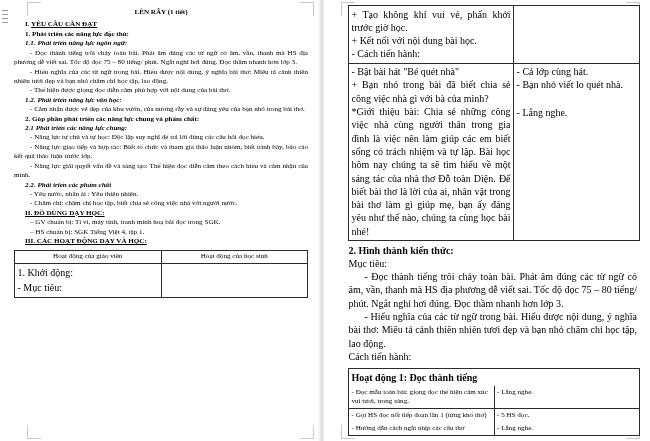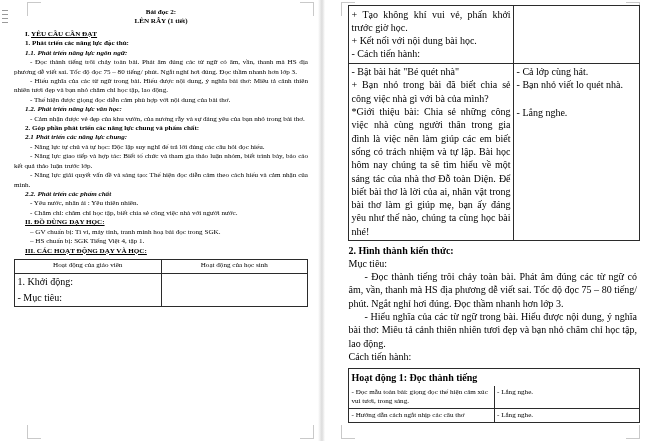--- a/index.html
+++ b/index.html
@@ -79,21 +79,20 @@
 
     <div class="margin-ticks">
       <i></i>
         <i></i>
         <i></i>
         <i></i>
     </div>
 
     <div class="content">
 
-      <p class="ctr b">Bài đọc 2:</p>
       <p class="ctr b">LÊN RẪY  (1 tiết)</p>
       <div class="gap"></div>
 
       <p class="ind b"><span class="b">I.</span> <span class="u" title="I. YÊU CẦU CẦN ĐẠT:">YÊU CẦU CẦN ĐẠT</span></p>
       <p class="ind b">1. Phát triển các năng lực đặc thù:</p>
       <p class="ind bi">1.1. Phát triển năng lực ngôn ngữ:</p>
       <p class="ind2">- Đọc thành tiếng trôi chảy toàn bài. Phát âm đúng các từ ngữ có âm, vần, thanh mà HS địa phương dễ viết sai. Tốc độ đọc 75 – 80 tiếng/ phút. Ngắt nghỉ hơi đúng. Đọc thầm nhanh hơn lớp 3.</p>
       <p class="ind2">- Hiểu nghĩa của các từ ngữ trong bài. Hiểu được nội dung, ý nghĩa bài thơ: Miêu tả cảnh thiên nhiên tươi đẹp và bạn nhỏ chăm chỉ học tập, lao động.</p>
       <p class="ind2">- Thể hiện được giọng đọc diễn cảm phù hợp với nội dung của bài thơ.</p>
       <p class="ind bi">1.2. Phát triển năng lực văn học:</p>
@@ -182,20 +181,24 @@
             <tr>
           <td colspan="2" style="border-bottom:none;">
             <p class="b">Hoạt động 1: Đọc thành tiếng</p>
           </td>
         </tr>
         <tr>
           <td style="width:57%;border-top:none;">- Đọc mẫu toàn bài: giọng đọc thể hiện cảm xúc vui tươi, trong sáng.</td>
           <td style="width:43%;border-top:none;">- Lắng nghe.</td>
         </tr>
         <tr>
+          <td style="border-top:none;border-bottom:none;">- Gọi HS đọc nối tiếp đoạn lần 1 (từng khổ thơ)</td>
+          <td style="border-top:none;border-bottom:none;">- 5 HS đọc.</td>
+        </tr>
+        <tr>
           <td style="border-top:none;">- Hướng dẫn cách ngắt nhịp các câu thơ</td>
           <td style="border-top:none;">- Lắng nghe.</td>
         </tr>
       </tbody>
         </table>
 
     </div>
   </div>
 
 </div>

